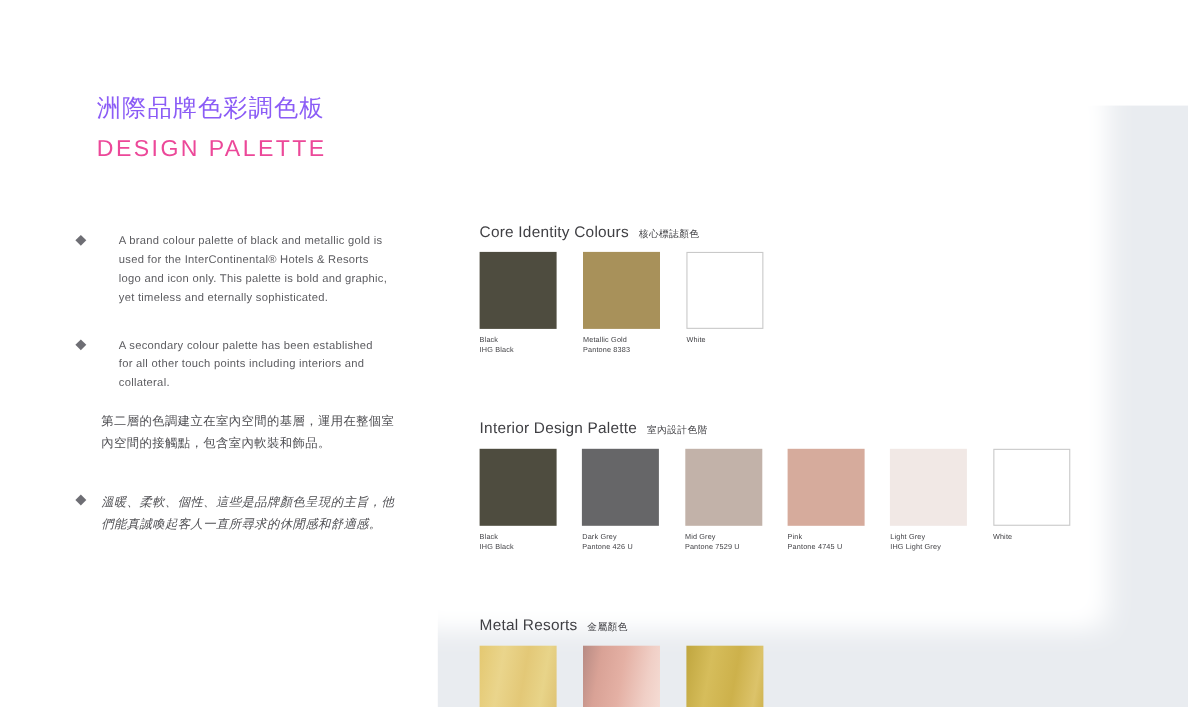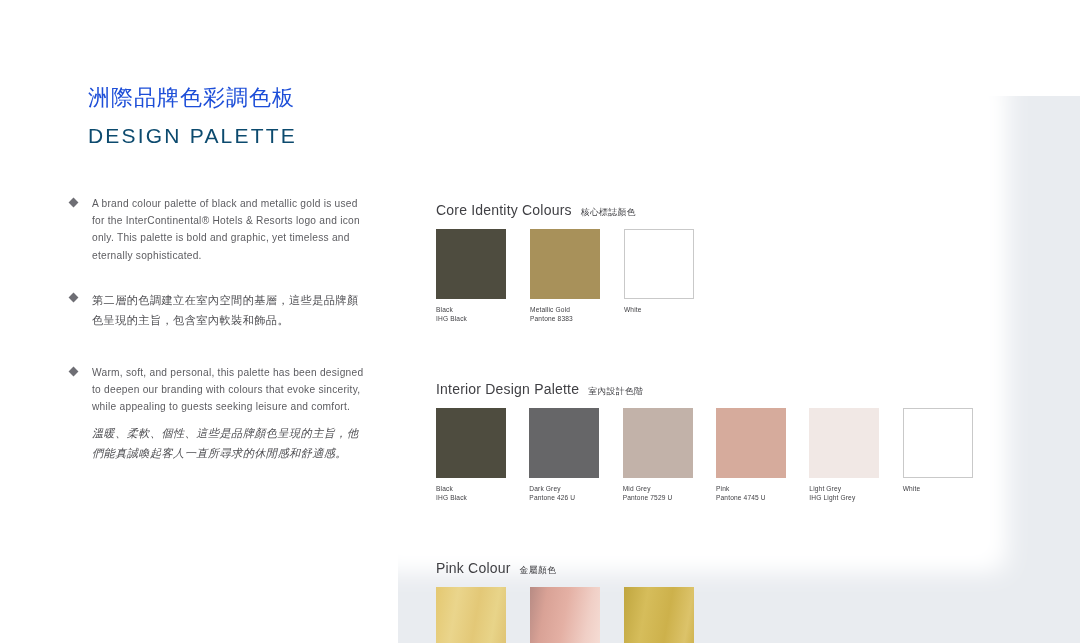--- a/index.html
+++ b/index.html
@@ -41,29 +41,29 @@
   }
 
   
   .left-col {
     position: absolute;
     left: 88px; top: 84px;
     width: 300px;
   }
   .title-cn {
     font-size: 22px;
-    color: #1d4ed8;
+    color: #8b5cf6;
     letter-spacing: 1px;
     font-weight: 400;
     margin: 0 0 10px 0;
     line-height: 1.3;
   }
   .title-en {
     font-size: 21px;
-    color: #0c4a6e;
+    color: #ec4899;
     letter-spacing: 2.2px;
     font-weight: 300;
     margin: 0;
     line-height: 1.2;
   }
 
   .bullets {
     position: absolute;
     left: 70px; top: 195px;
     width: 300px;
@@ -78,21 +78,21 @@
     left: 0; top: 4px;
     width: 7px; height: 7px;
     background: #6e6e74;
     transform: rotate(45deg);
   }
   .para-en {
     font-size: 10.2px;
     line-height: 17.2px;
     color: #5c5c60;
     letter-spacing: 0.25px;
-    margin: 0;
+    margin: 16px;
   }
   .para-cn {
     font-size: 11.2px;
     line-height: 20px;
     color: #4e4e52;
     letter-spacing: 0.4px;
     margin: 2px 0 0 0;
   }
 
   
@@ -155,26 +155,26 @@
 
   <div class="bullets">
 
     <div class="bullet-block">
       <span class="bullet-mark"></span>
       <p class="para-en">A brand colour palette of black and metallic gold is used for the InterContinental® Hotels &amp; Resorts logo and icon only. This palette is bold and graphic, yet timeless and eternally sophisticated.</p>
     </div>
 
     <div class="bullet-block">
       <span class="bullet-mark"></span>
-      <p class="para-cn">第二層的色調建立在室內空間的基層，這些是品牌顏色呈現的主旨，包含室內軟裝和飾品。</p>
+      <p class="para-en">A secondary colour palette has been established for all other touch points including interiors and collateral.</p>
+      <p class="para-cn">第二層的色調建立在室內空間的基層，運用在整個室內空間的接觸點，包含室內軟裝和飾品。</p>
     </div>
 
     <div class="bullet-block" style="margin-top:34px;">
       <span class="bullet-mark"></span>
-      <p class="para-en">Warm, soft, and personal, this palette has been designed to deepen our branding with colours that evoke sincerity, while appealing to guests seeking leisure and comfort.</p>
       <p class="para-cn" style="margin-top:8px;font-style:italic;">溫暖、柔軟、個性、這些是品牌顏色呈現的主旨，他們能真誠喚起客人一直所尋求的休閒感和舒適感。</p>
     </div>
 
   </div>
 
   <div class="palette">
 
     <div class="group group-core">
       <div class="group-head">
         <span class="group-title-en">Core Identity Colours</span>
@@ -251,21 +251,21 @@
           <div class="cap">
             <span>White</span>
             <span class="sub"></span>
           </div>
         </div>
       </div>
     </div>
 
     <div class="group group-metal">
       <div class="group-head">
-        <span class="group-title-en">Pink Colour</span>
+        <span class="group-title-en">Metal Resorts</span>
         <span class="group-title-cn">金屬顏色</span>
       </div>
       <div class="swatch-row">
         <div class="swatch-cell">
           <span class="swatch" style="background:linear-gradient(100deg,#e4c871 0%,#ead58c 28%,#e3c877 55%,#e8d489 78%,#dec171 100%);"></span>
           <div class="cap">
             <span>Champagne Gold, brushed finish. Colour match to foil Univacco</span>
             <span class="sub tiny">G38 / Infinity 90</span>
           </div>
         </div>

